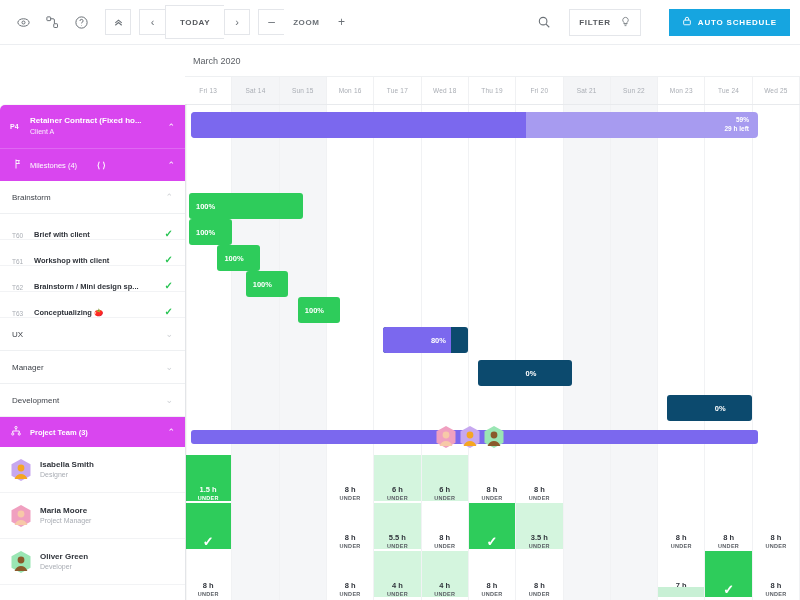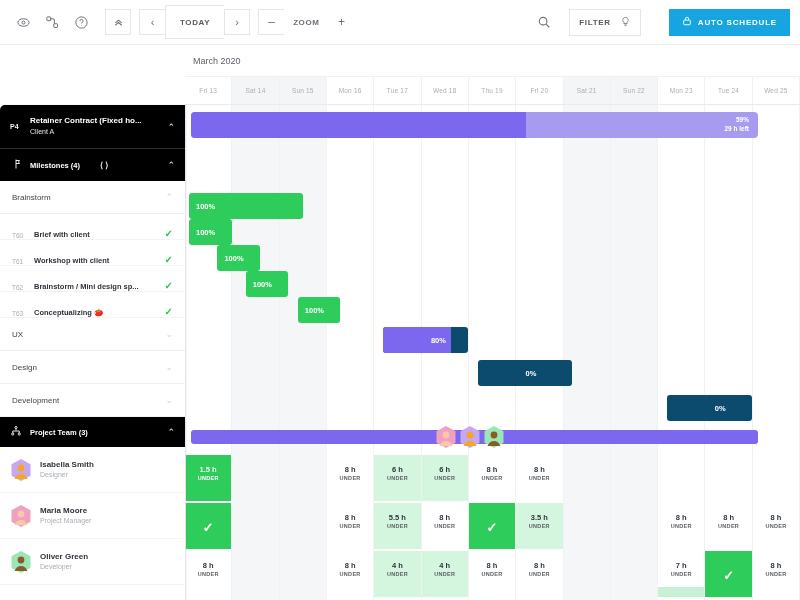--- a/index.html
+++ b/index.html
@@ -70,30 +70,30 @@
   .gcol.weekend { background: #f5f6f8; }
 
   
   .sidebar {
     position: absolute; top: 105px; left: 0; width: 186px; height: 495px;
     background: #fff; border-right: 1px solid #e3e5e8;
     border-top-left-radius: 5px; overflow: hidden;
     box-shadow: 0 0 0 1px rgba(0,0,0,0.03);
   }
   .sb-purple {
-    background: #000000; color: #fff; display: flex; align-items: center;
+    background: #d946ef; color: #fff; display: flex; align-items: center;
     padding: 0 10px; position: relative;
   }
   .sb-project { height: 43px; }
   .sb-project .pid { font-size: 7px; font-weight: 700; width: 20px; opacity: .95; }
   .sb-project .ptxt { flex: 1; line-height: 1.35; }
   .sb-project .pname { font-size: 8px; font-weight: 700; }
   .sb-project .pclient { font-size: 7px; opacity: .9; }
   .sb-milestones { height: 33px; gap: 8px; border-top: 1px solid rgba(255,255,255,.18);}
-  .sb-milestones .mlbl { font-size: 7.5px; font-weight: 700; }
+  .sb-milestones .mlbl { font-size: 7.5px; font-weight: 400; }
   .sb-milestones .mcode { font-size: 8px; font-weight: 700; opacity: .95; margin-left: 12px; }
   .sb-group {
     height: 33px; display: flex; align-items: center; padding: 0 12px;
     border-bottom: 1px solid #eef0f2; font-size: 8px; color: #3f434a; background: #fff;
   }
   .sb-group .gname { flex: 1; }
   .sb-task {
     height: 26px; display: flex; align-items: flex-end; padding: 0 12px;
     border-bottom: 1px solid #f2f3f5; background: #fff;
   }
@@ -144,21 +144,21 @@
   .team-bar {
     position: absolute; height: 14px; background: #7b68ee; border-radius: 3px;
   }
   .team-avatars { position: absolute; display: flex; gap: 2px; z-index: 5; }
 
   
   .wl-row { position: absolute; left: 185px; width: 615px; height: 46px; display: flex; }
   .wl-cell {
     flex: 1; border-right: 1px solid #f1f2f4; position: relative;
     display: flex; flex-direction: column; align-items: center;
-    justify-content: flex-start; padding-top: 11px;
+    justify-content: flex-end; padding-top: 11px;
   }
   .wl-cell.weekend { background: #f5f6f8; }
   .wl-cell .hrs { font-size: 7.5px; font-weight: 700; color: #2f333a; line-height: 1.15; }
   .wl-cell .st { font-size: 5.5px; font-weight: 700; color: #5c6066; letter-spacing: .3px; }
   .wl-cell.under-light { background: #d4f5de; }
   .wl-cell.full { background: #2ecc5b; }
   .wl-cell.full .tick { color: #fff; font-size: 13px; font-weight: 700; margin-top: 6px; }
   .wl-underline {
     position: absolute; bottom: 0; left: 0; right: 0; height: 10px; background: #c8f0d5;
   }
@@ -494,21 +494,21 @@
         <div class="sb-task">
           <span class="tid">T63</span>
           <span class="tname">Conceptualizing 🍅</span>
           <span class="check">✓</span>
         </div>
         <div class="sb-group">
           <span class="gname">UX</span>
           <span class="chev">⌄</span>
         </div>
         <div class="sb-group">
-          <span class="gname">Design</span>
+          <span class="gname">Manager</span>
           <span class="chev">⌄</span>
         </div>
         <div class="sb-group">
           <span class="gname">Development</span>
           <span class="chev">⌄</span>
         </div>
         <div class="sb-purple sb-team-hdr">
           <span><svg width="12" height="12" viewBox="0 0 24 24" fill="none" stroke="#fff" stroke-width="1.8">
               <circle cx="12" cy="5" r="2.2"></circle>
               <circle cx="5.5" cy="18" r="2.2"></circle>

